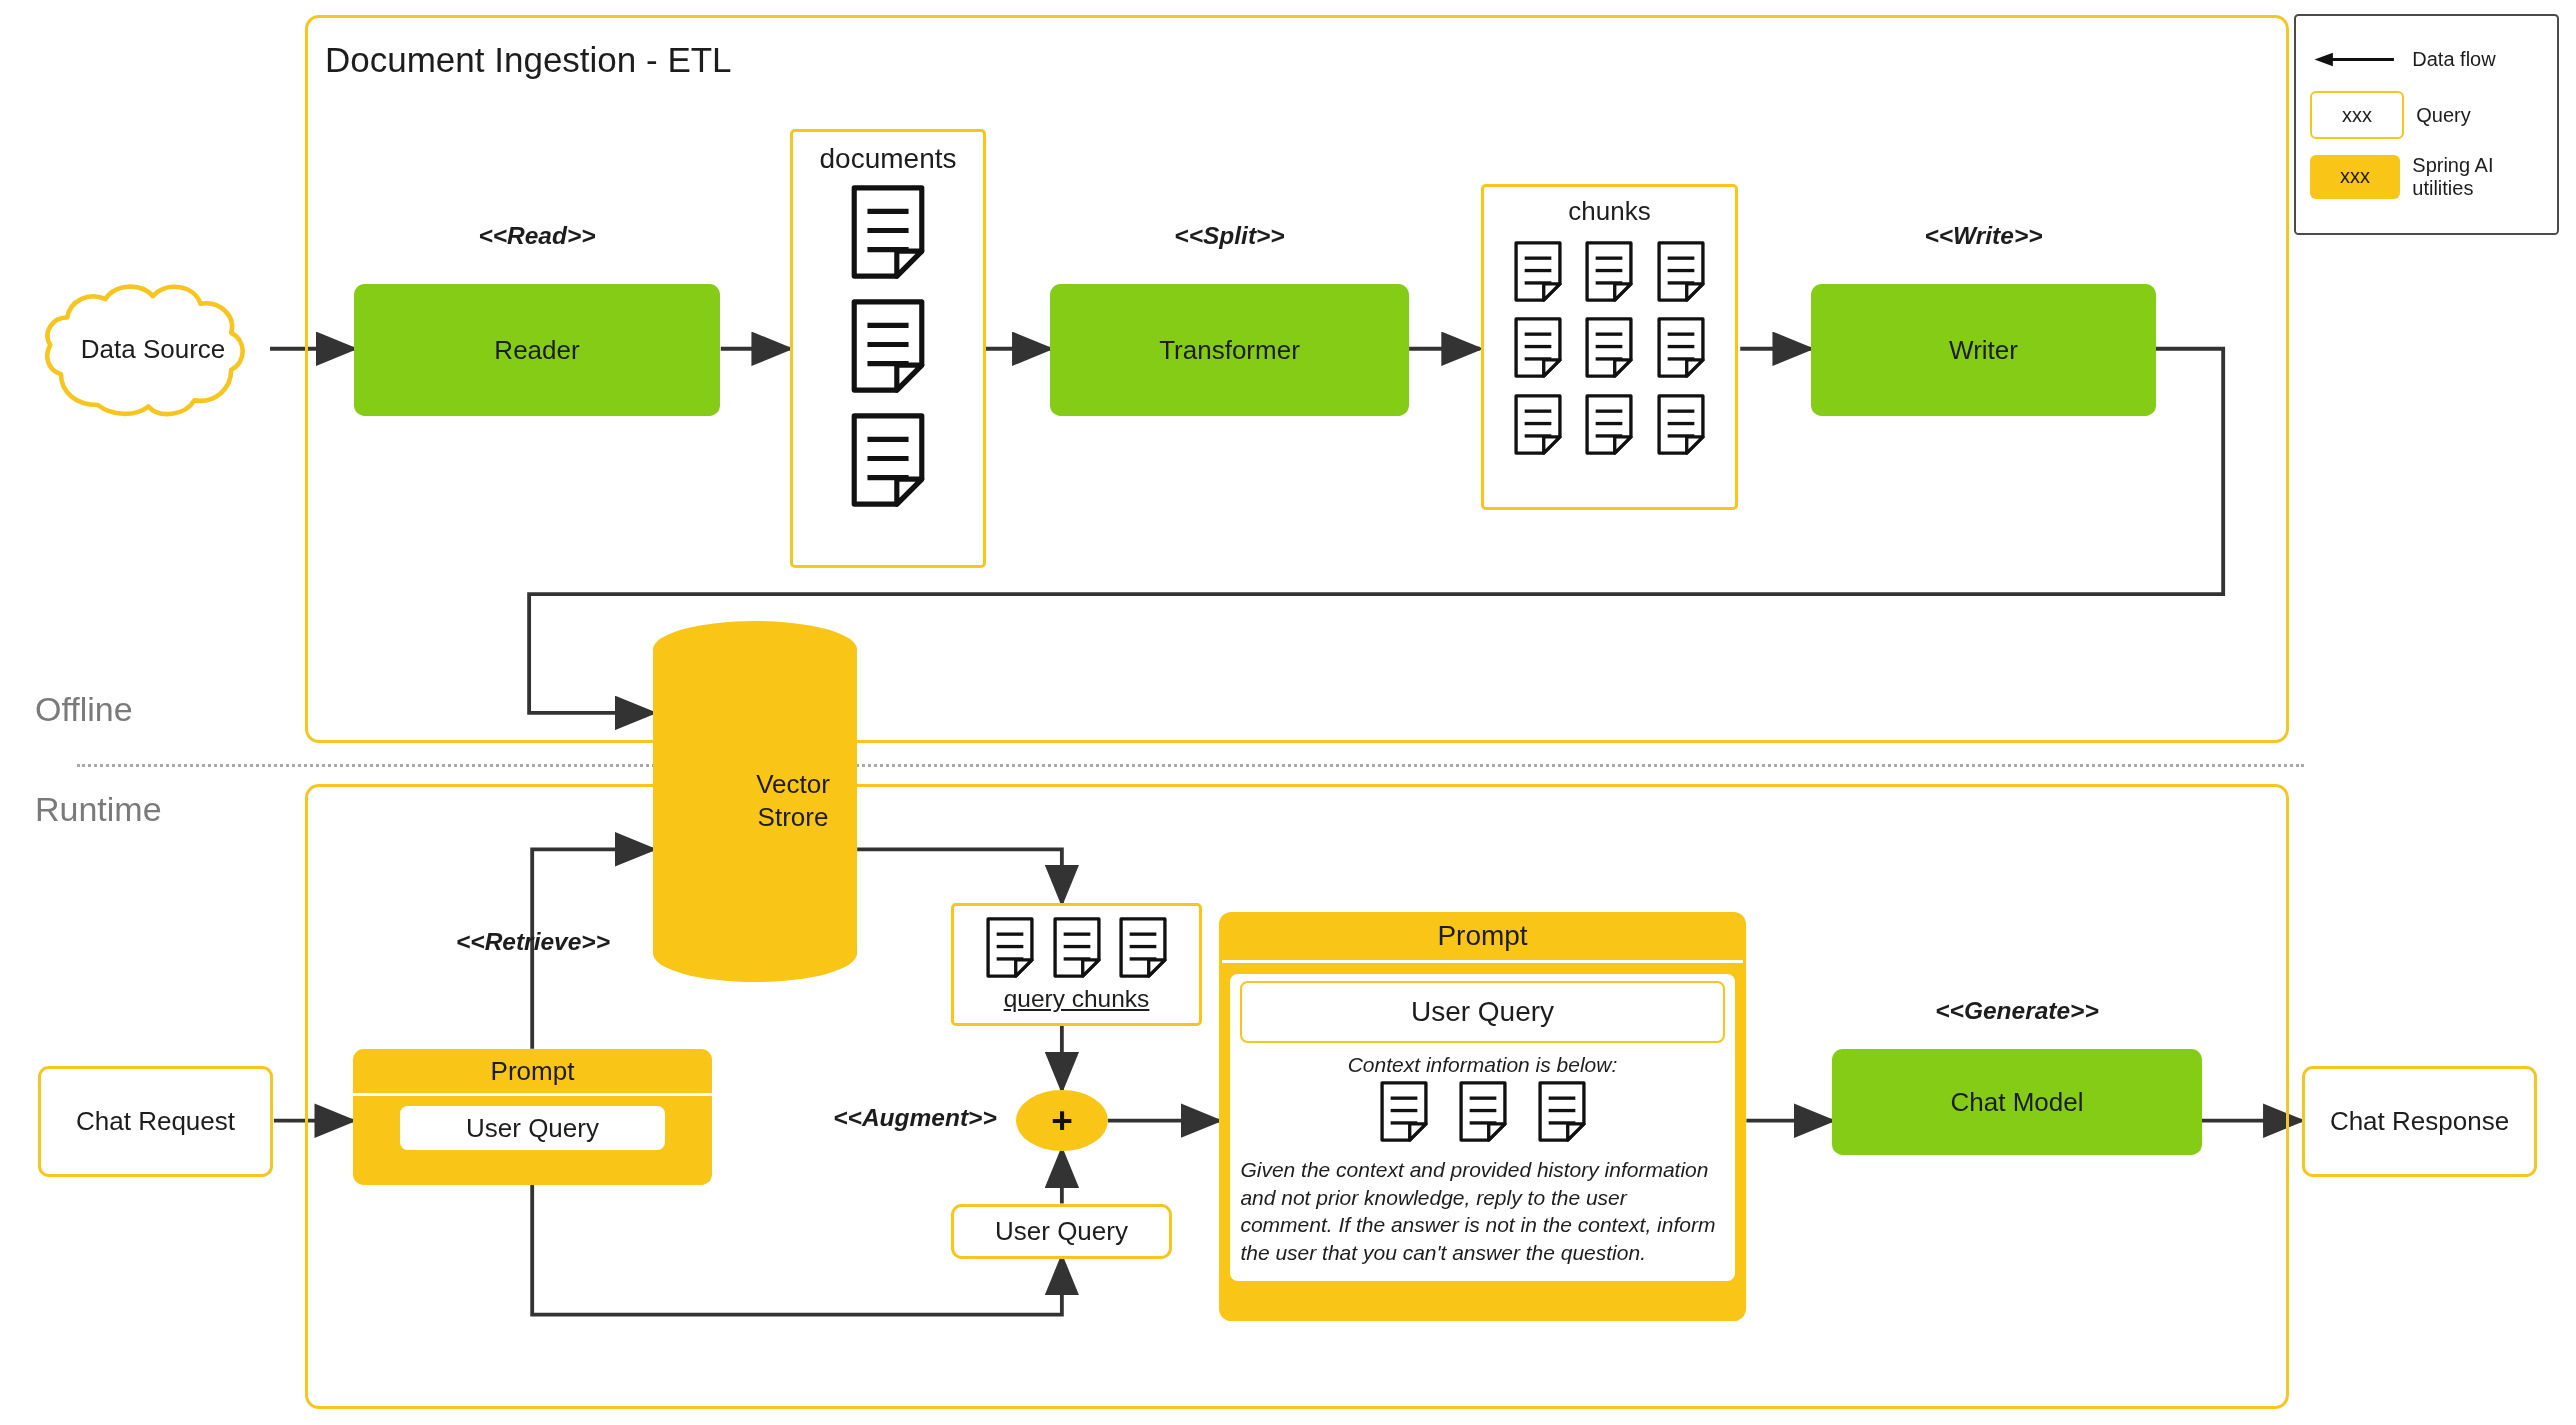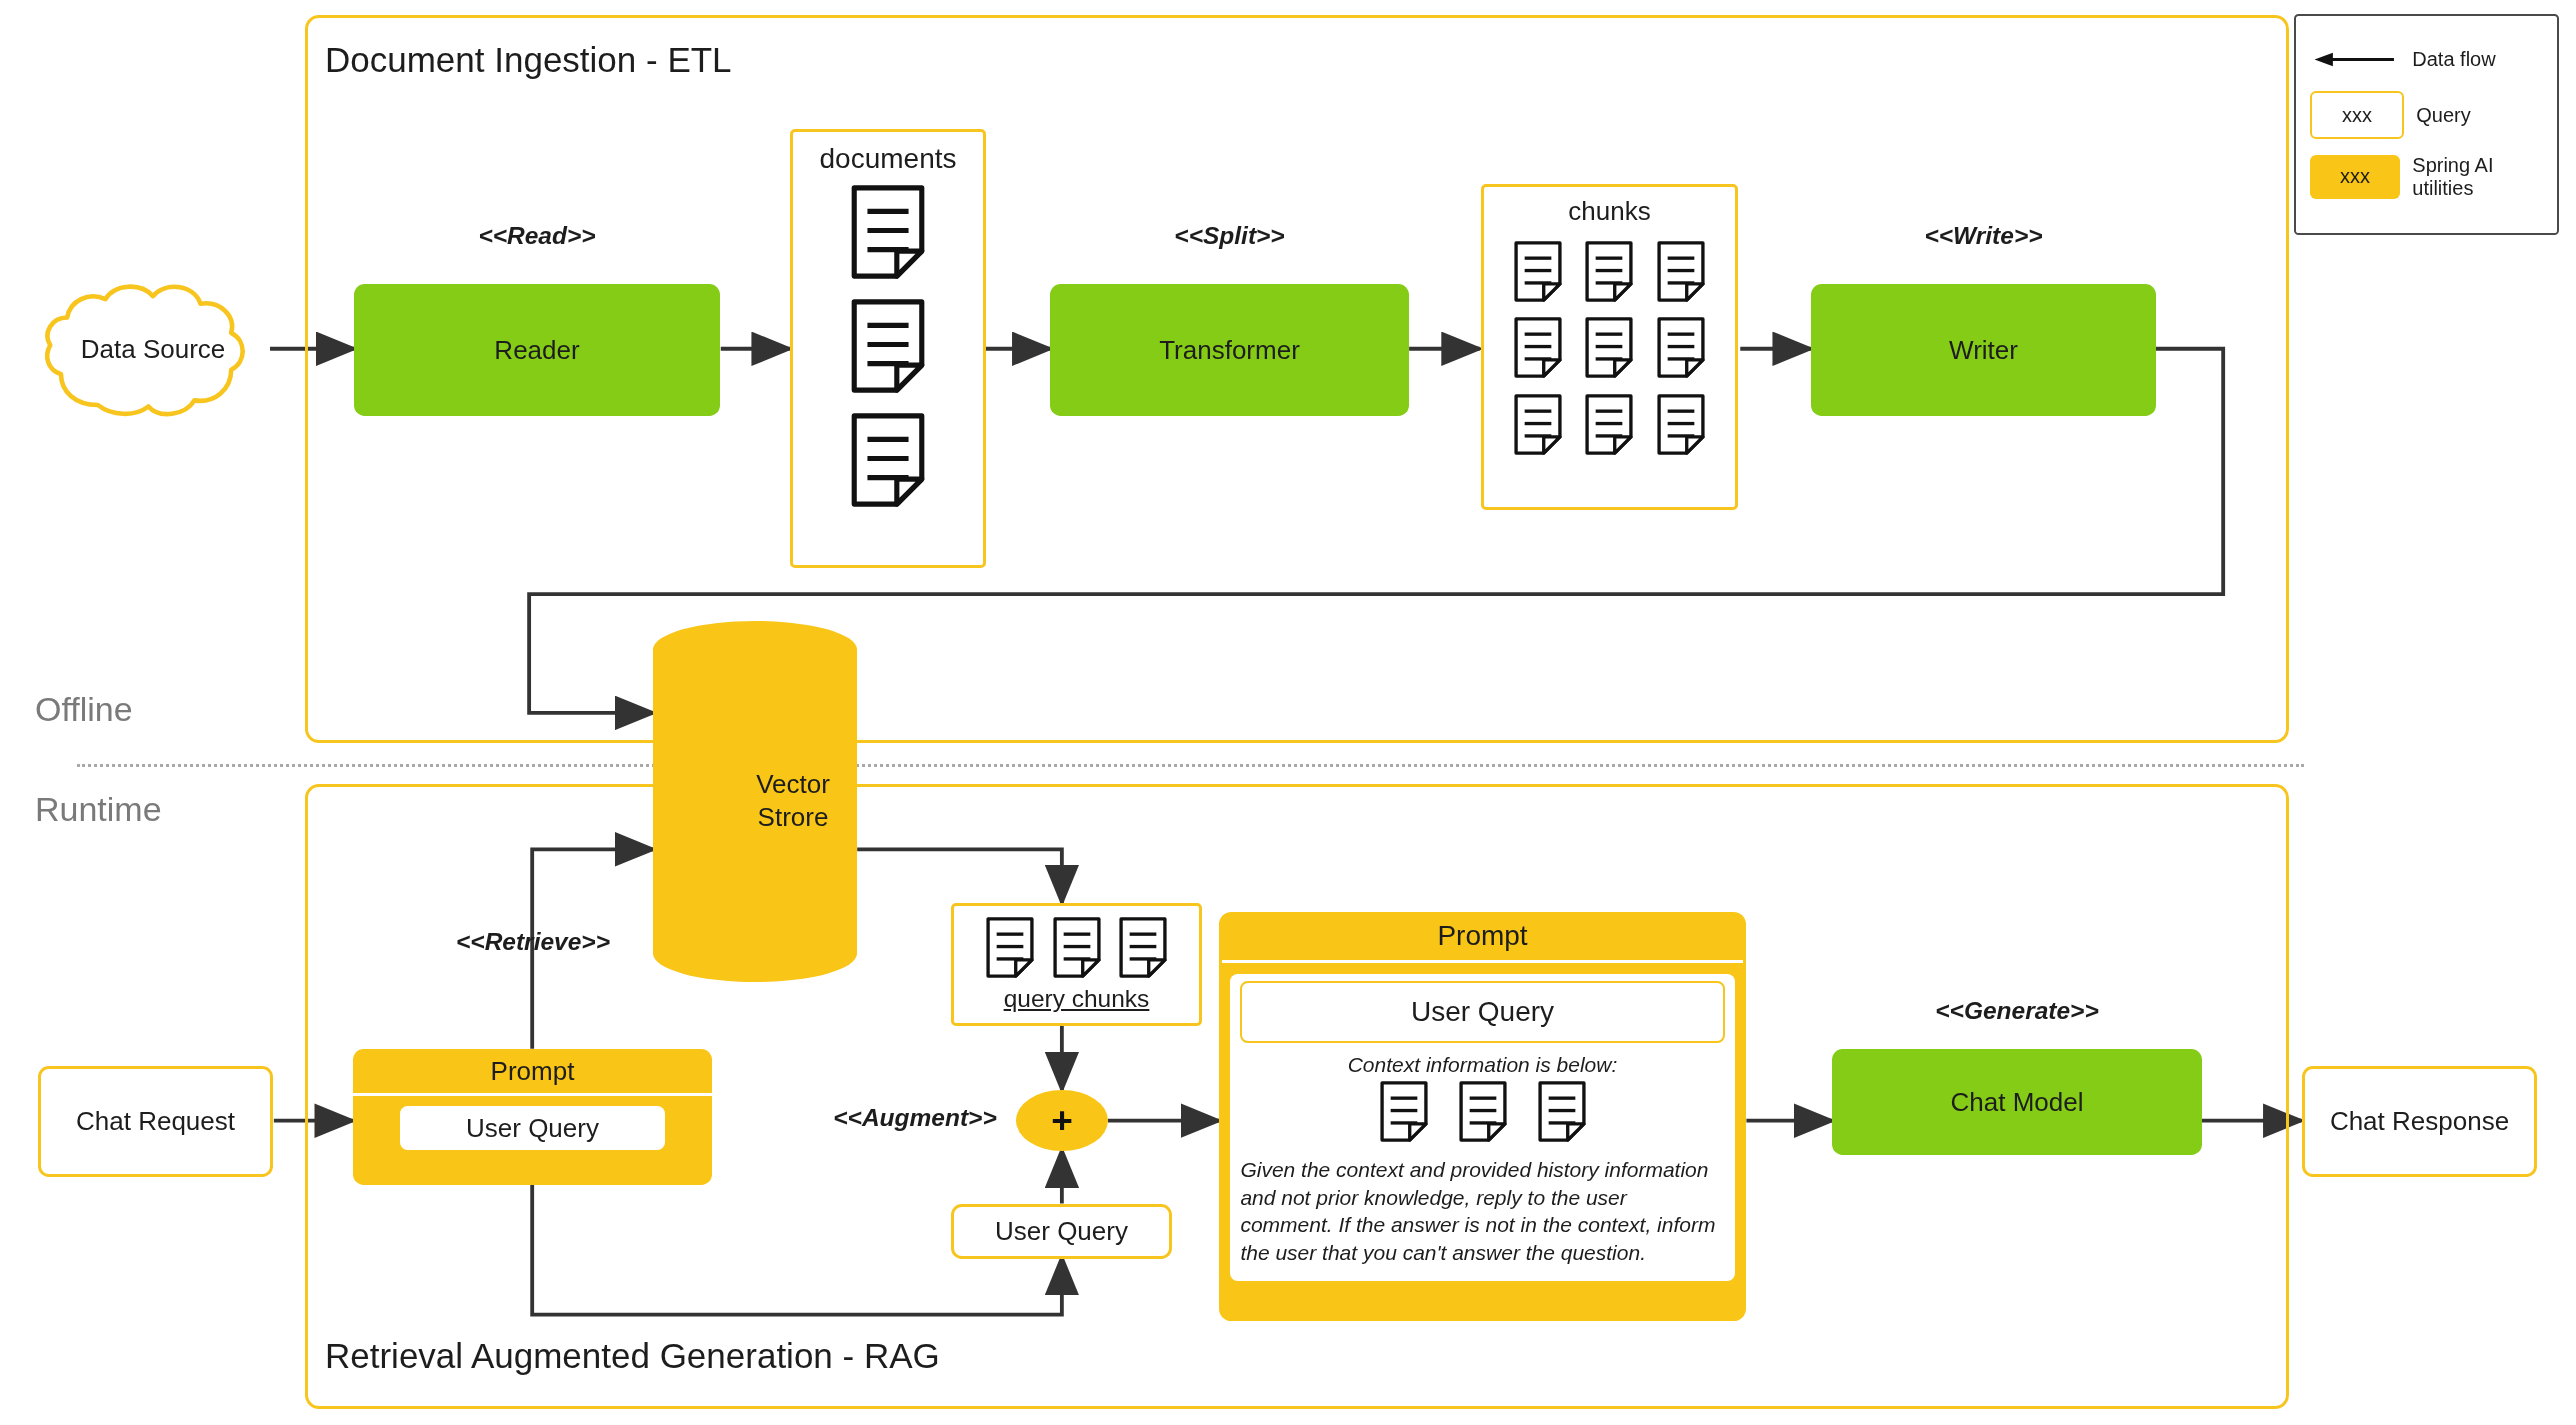--- a/index.html
+++ b/index.html
@@ -227,21 +227,20 @@
 
   <div class="abs stereo" style="left:1811px;top:222px;width:345px;">&lt;&lt;Write&gt;&gt;</div>
 
   <div class="abs util ctr" style="left:1811px;top:284px;width:345px;height:132px;">Writer</div>
 
   <div class="abs phase" style="left:35px;top:690px;">Offline</div>
   <div class="abs dotted-div" style="left:77px;top:764px;width:2227px;"></div>
   <div class="abs phase" style="left:35px;top:790px;">Runtime</div>
 
   <div class="abs panel" style="left:305px;top:784px;width:1984px;height:625px;"></div>
-  <div class="panel-title" style="left:325px;top:1336px;">Retrieval Augmented Generation - RAG</div>
 
   <div class="abs" style="left:653px;top:621px;width:204px;height:360px;">
     <div class="abs cyl-cap" style="left:0;top:0;width:204px;height:57px;"></div>
     <div class="abs cyl-body" style="left:0;top:28px;width:204px;height:304px;"></div>
     <div class="abs cyl-cap" style="left:0;top:304px;width:204px;height:57px;"></div>
     <div class="abs ctr" style="left:0;top:0;width:204px;height:360px;flex-direction:column;font-size:26px;line-height:1.28;margin-left:38px;">
       <span>Vector</span>
       <span>Strore</span>
     </div>
   </div>

